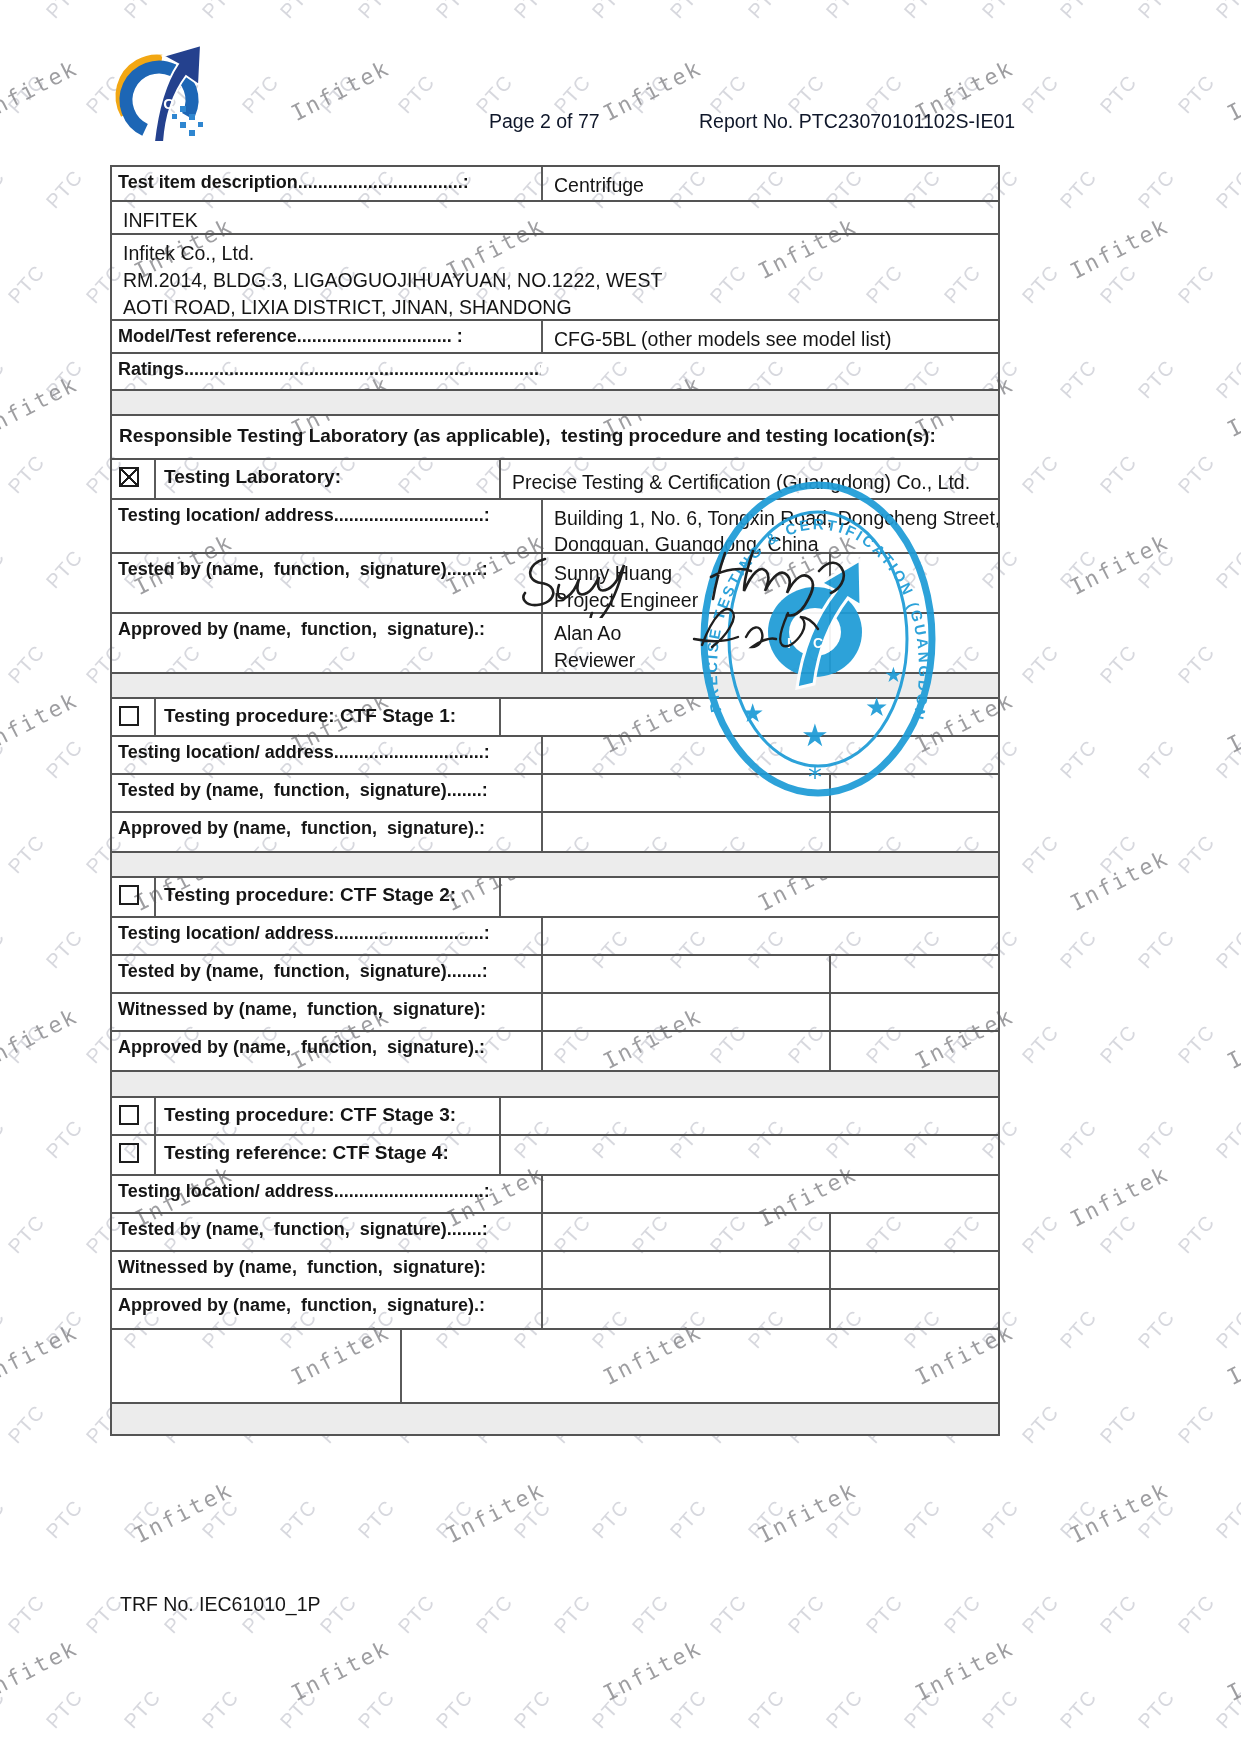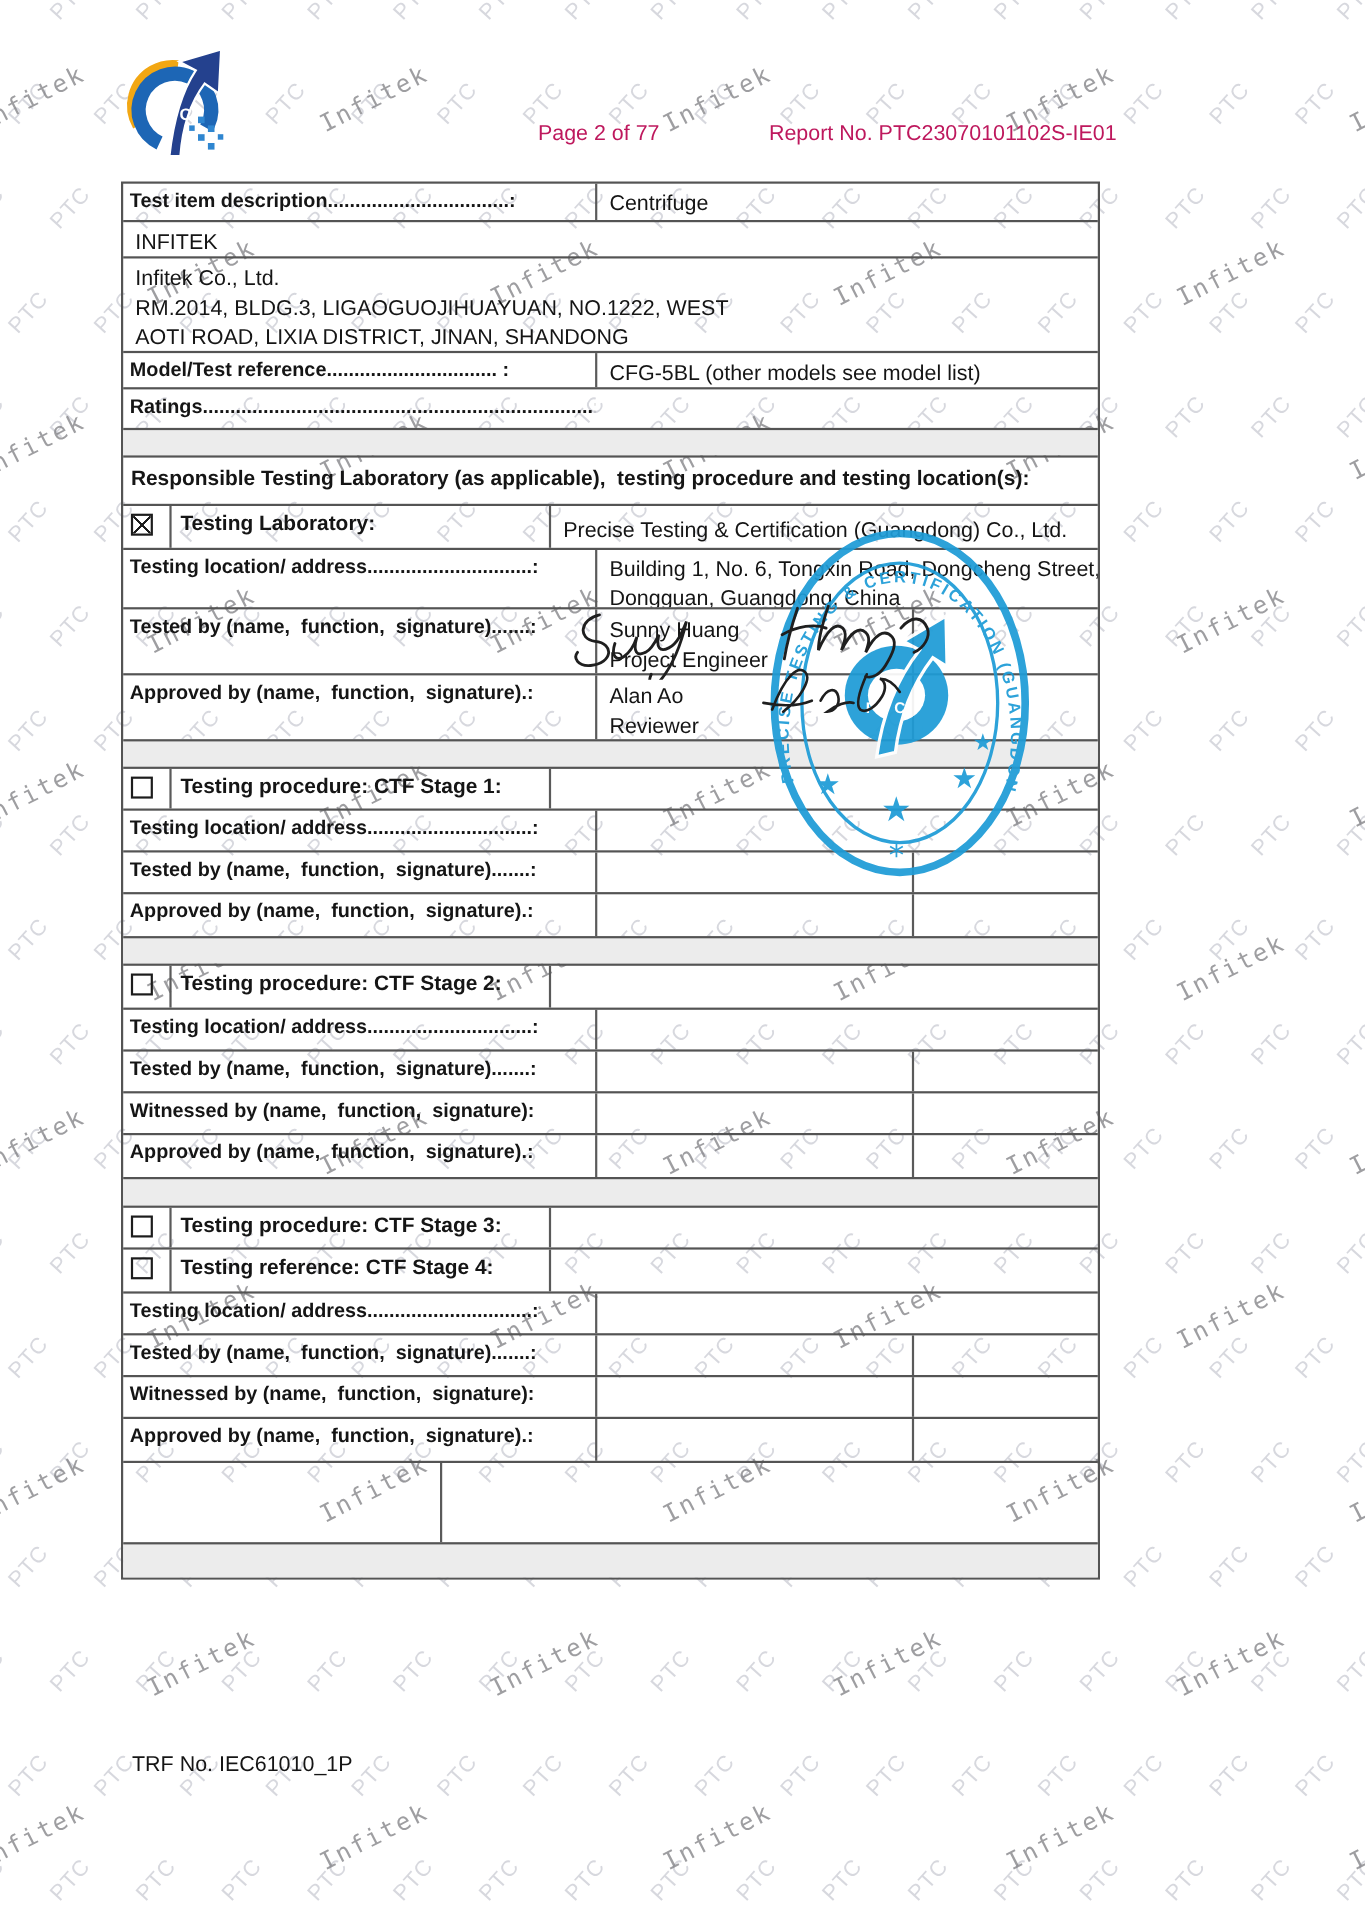--- a/index.html
+++ b/index.html
@@ -8,21 +8,21 @@
   .page { position:relative; width:1241px; height:1755px; background:#ffffff; overflow:hidden; }
 
   
   .wm-layer { position:absolute; inset:0; z-index:0; overflow:hidden; pointer-events:none; }
   .wm-ptc { position:absolute; font-size:20px; font-weight:400; letter-spacing:1px;
             color:rgba(176,178,190,0.50); transform:rotate(-48deg); white-space:pre; }
   .wm-inf { position:absolute; font-size:22px; letter-spacing:2px; color:rgba(125,125,130,0.75);
             transform:rotate(-27deg); font-family:"DejaVu Sans Mono", monospace; white-space:pre; }
 
   
-  .hdr-text { position:absolute; font-size:19.5px; color:#be185d; z-index:2; white-space:pre; }
+  .hdr-text { position:absolute; font-size:19.5px; color:#0f172a; z-index:2; white-space:pre; }
   #page-label { left:489px; top:110px; }
   #report-no { left:699px; top:110px; }
   .logo { position:absolute; left:112px; top:44px; z-index:2; }
 
   
   .doc { position:absolute; left:110px; top:165px; width:890px; z-index:1;
          border:2px solid #545454; background:transparent; }
   .row { display:flex; border-top:2px solid #545454; background:transparent; }
   .row:first-child { border-top:none; }
   .cell { position:relative; overflow:hidden; }

